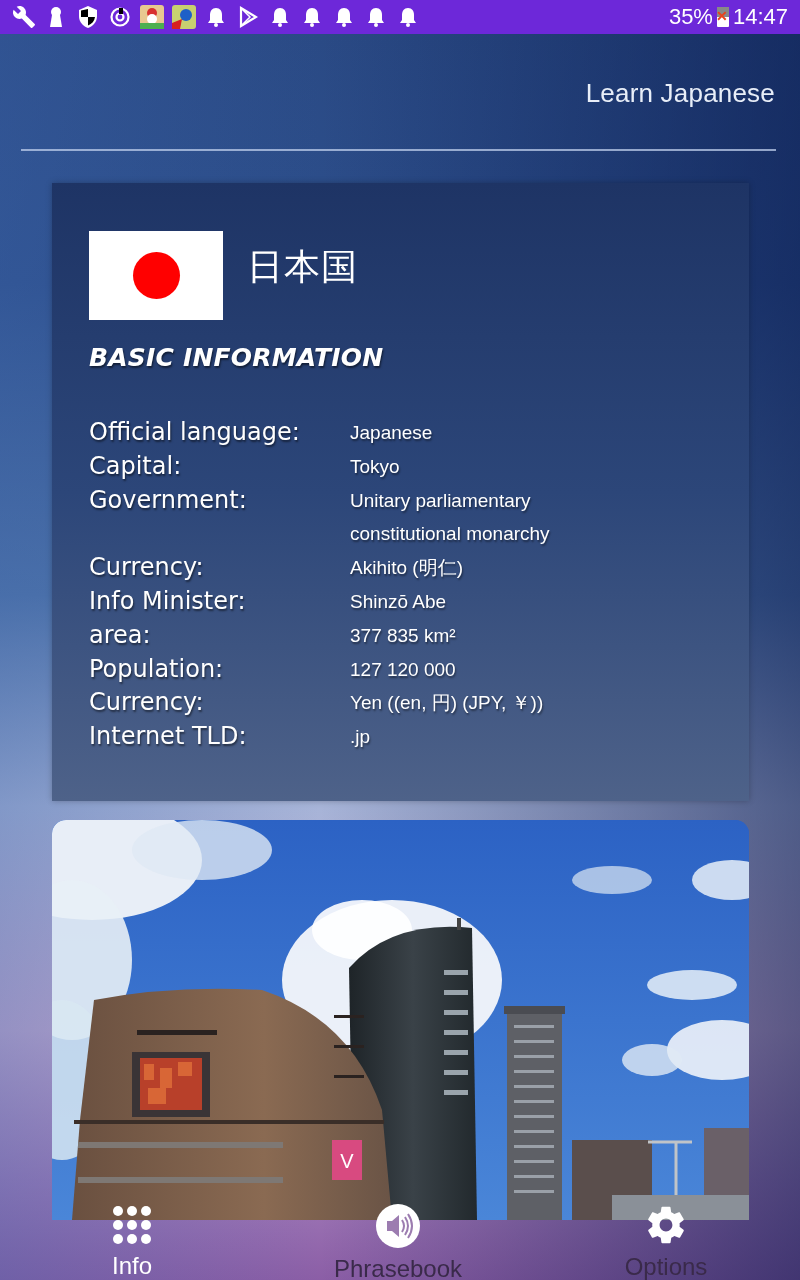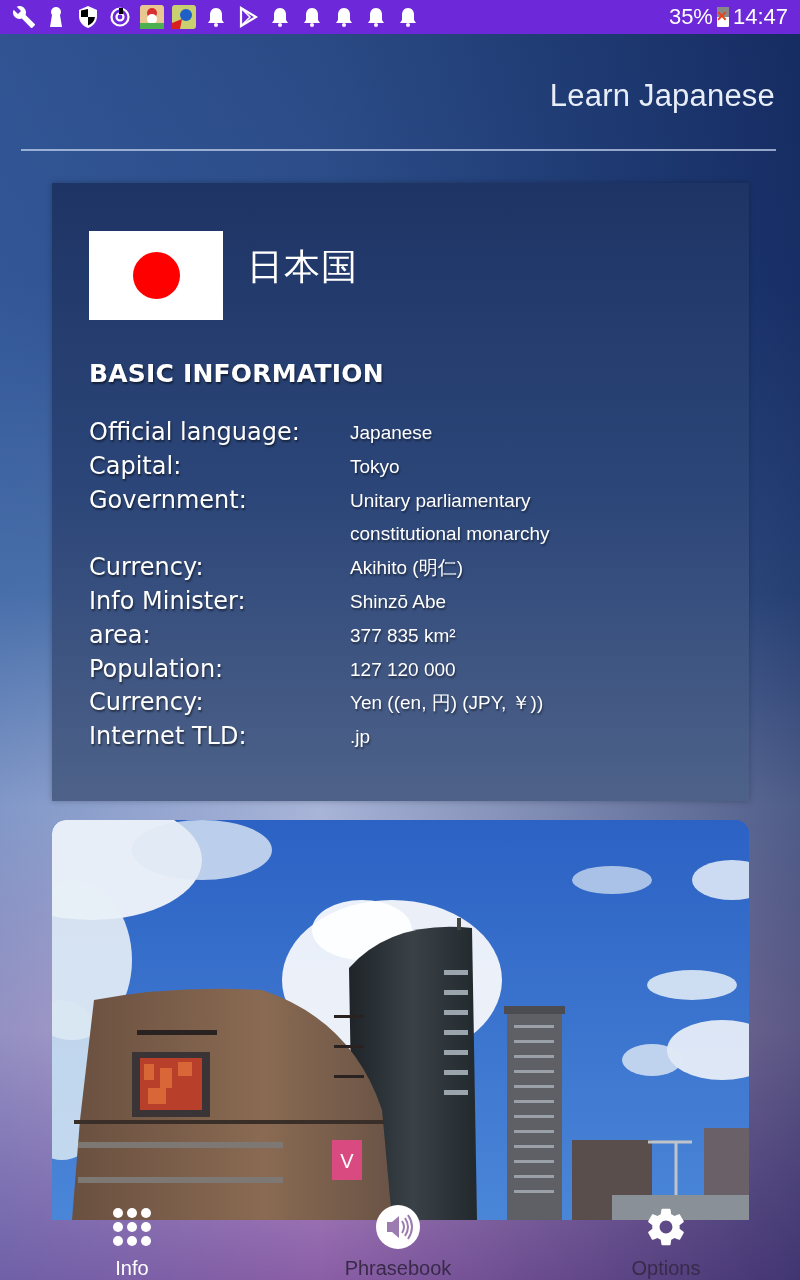--- a/index.html
+++ b/index.html
@@ -27,21 +27,21 @@
     background: linear-gradient(180deg, #2a4a85 0%, #2d4f8c 20%, #4f74aa 45%, #a7b4d8 62%, #c4a9d0 80%, #a17ab8 92%, #8b5ea6 100%);
     overflow: hidden;
   }
   .app::before {
     content: ""; position: absolute; inset: 0;
     background: linear-gradient(90deg, rgba(60,100,170,0.35) 0%, rgba(0,0,0,0) 40%, rgba(5,20,70,0.55) 100%);
     pointer-events: none;
   }
   .header-title {
     position: absolute; right: 25px; top: 44px;
-    color: #e8eef8; font-size: 31px; font-weight: 300; letter-spacing: 0.2px;
+    color: #e8eef8; font-size: 26px; font-weight: 300; letter-spacing: 0.2px;
   }
   .header-divider {
     position: absolute; left: 21px; right: 24px; top: 115px; height: 2px;
     background: rgba(190,205,235,0.75);
   }
   .info-card {
     position: absolute; left: 52px; top: 149px; width: 697px; height: 618px;
     background: linear-gradient(180deg, #1e3465 0%, #2c4679 50%, #4e6289 100%);
     box-shadow: 0 0 6px rgba(0,0,0,0.25);
   }
@@ -51,23 +51,24 @@
   }
   .flag-disc {
     position: absolute; left: 44px; top: 21px; width: 47px; height: 47px; border-radius: 50%;
     background: #ff0000;
   }
   .country-name {
     position: absolute; left: 195px; top: 60px; color: #fff; font-size: 36px;
     font-family: "DejaVu Sans", sans-serif; letter-spacing: 1px;
   }
   .section-title {
-    position: absolute; left: 37px; top: 176px; color: #fff; font-size: 25px; font-weight: bold;
+    position: absolute; left: 37px; top: 160px; color: #fff; font-size: 25px; font-weight: bold;
     font-family: "DejaVu Sans", sans-serif; letter-spacing: 0.2px;
     text-shadow: 1px 2px 2px rgba(0,0,0,0.5);
+    font-style: italic;
   }
   .facts { position: absolute; left: 37px; top: 233px; width: 640px; }
   .fact-row { display: flex; }
   .fact-label {
     width: 261px; flex: none; color: #fff; font-size: 24px; line-height: 33.8px;
     font-family: "DejaVu Sans", sans-serif;
     text-shadow: 1px 2px 2px rgba(0,0,0,0.5);
   }
   .fact-value {
     color: #fff; font-size: 19px; line-height: 33.8px;
@@ -81,21 +82,21 @@
   .photo-card svg { position: absolute; left: 0; top: 0; width: 697px; height: 400px; }
   .bottom-nav {
     position: absolute; left: 0; top: 1166px; width: 800px; height: 80px;
     display: flex;
   }
   .nav-item { flex: 1; display: flex; flex-direction: column; align-items: center; justify-content: flex-start; cursor: pointer; }
   .nav-item:nth-child(1) { flex: none; width: 264px; }
   .nav-item:nth-child(2) { flex: none; width: 268px; }
   .nav-item:nth-child(3) { flex: none; width: 268px; }
   .nav-icon { height: 50px; display: flex; align-items: center; justify-content: center; margin-top: 3px; }
-  .nav-label { font-size: 20px; margin-top: 6px; }
+  .nav-label { font-size: 24px; margin-top: 6px; }
   .nav-item.active .nav-label { color: #fff; }
   .nav-item .nav-label { color: #3a2a4a; }
 </style>
 </head>
 <body>
 
 <div class="status-bar">
   <div class="status-icons">
     <span class="sicon">
       <svg width="24" height="24" viewBox="0 0 24 24">

